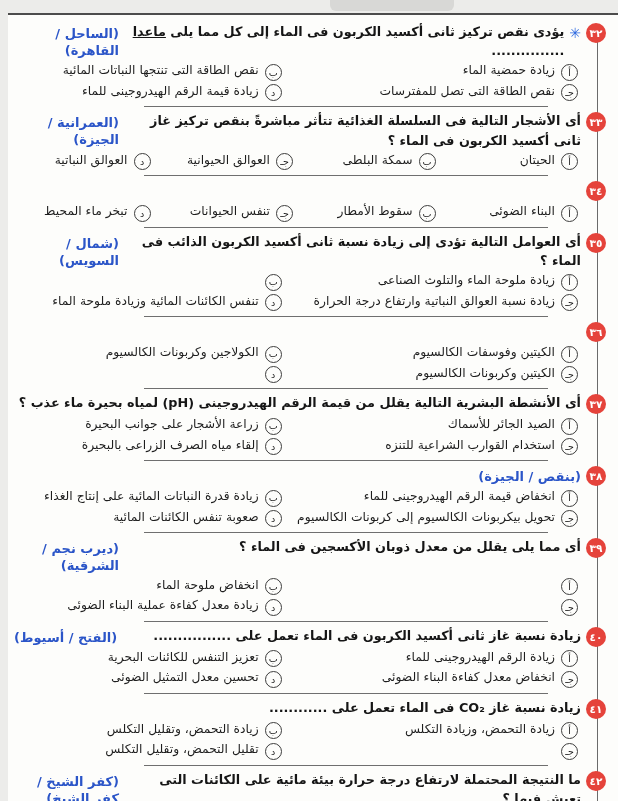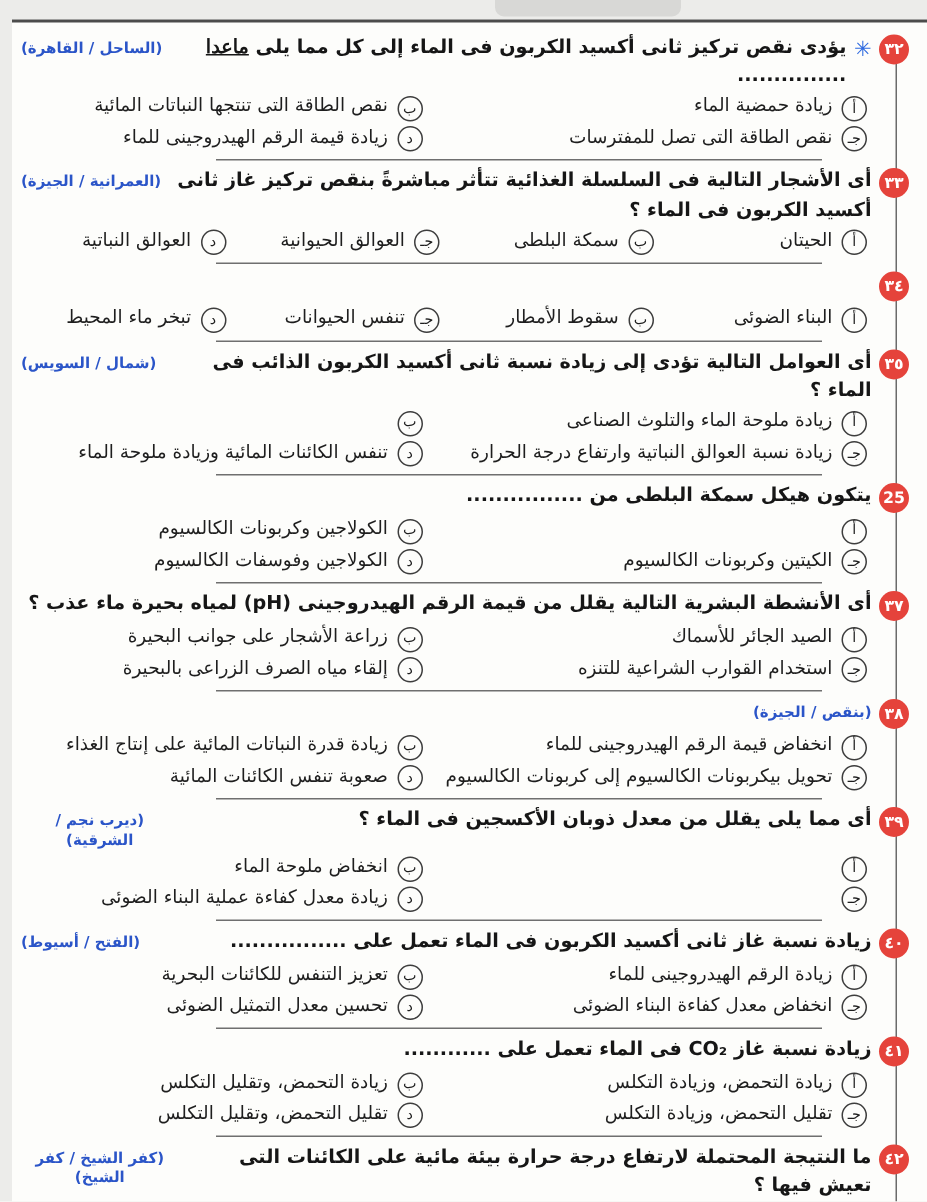--- a/index.html
+++ b/index.html
@@ -35,25 +35,25 @@
     position:relative;z-index:3;margin-top:1px;
   }
   .star{
     flex:0 0 auto;color:#2e6ae0;font-size:14px;line-height:1.3;
     font-weight:bold;margin-top:2px;
   }
   .qtext{
     flex:1;font-weight:bold;color:#161616;
     font-size:12.8px;line-height:1.5;
   }
-  .u{text-decoration:underline;font-family:Liberation Serif, serif;}
+  .u{text-decoration:underline;}
   .region{
-    flex:0 0 auto;color:#2b55c8;font-size:10px;font-weight:bold;
+    flex:0 0 auto;color:#2b55c8;font-size:13px;font-weight:bold;
     white-space:nowrap;margin-top:4px;max-width:105px;
-    text-align:center;white-space:normal;line-height:1.3;
+    text-align:right;white-space:normal;line-height:1.3;
   }
   .opts{padding:1px 28px 2px 0;}
   .cols2{display:grid;grid-template-columns:1.07fr 1fr;column-gap:10px;row-gap:1px;}
   .row4{display:grid;grid-template-columns:repeat(4,1fr);column-gap:6px;}
   .opt{
     display:flex;gap:6px;align-items:flex-start;
     font-size:12.3px;color:#1e1e1e;line-height:1.55;
   }
   .letter{
     flex:0 0 auto;width:15px;height:15px;border:1.4px solid #3d3d3d;
@@ -172,38 +172,37 @@
         <div class="opt">
             <span class="letter">د</span>
             <span>تنفس الكائنات المائية وزيادة ملوحة الماء</span>
           </div>
       </div>
       <div class="sep"></div>
     </section>
 
     <section class="q">
       <div class="qhead">
-        <span class="badge">25</span>
-        <div class="qtext"><span>يتكون هيكل سمكة البلطى من ................</span></div>
-      </div>
-      <div class="opts cols2">
-        <div class="opt">
-            <span class="letter">أ</span>
+        <span class="badge">٣٦</span>
+      </div>
+      <div class="opts cols2">
+        <div class="opt">
+            <span class="letter">أ</span>
+            <span>الكيتين وفوسفات الكالسيوم</span>
           </div>
         <div class="opt">
             <span class="letter">ب</span>
             <span>الكولاجين وكربونات الكالسيوم</span>
           </div>
         <div class="opt">
             <span class="letter">جـ</span>
             <span>الكيتين وكربونات الكالسيوم</span>
           </div>
         <div class="opt">
             <span class="letter">د</span>
-            <span>الكولاجين وفوسفات الكالسيوم</span>
           </div>
       </div>
       <div class="sep"></div>
     </section>
 
     <section class="q">
       <div class="qhead">
         <span class="badge">٣٧</span>
         <div class="qtext"><span>أى الأنشطة البشرية التالية يقلل من قيمة الرقم الهيدروجينى (pH) لمياه بحيرة ماء عذب ؟</span></div>
       </div>
@@ -315,21 +314,20 @@
         <div class="opt">
             <span class="letter">أ</span>
             <span>زيادة التحمض، وزيادة التكلس</span>
           </div>
         <div class="opt">
             <span class="letter">ب</span>
             <span>زيادة التحمض، وتقليل التكلس</span>
           </div>
         <div class="opt">
             <span class="letter">جـ</span>
-            <span>تقليل التحمض، وزيادة التكلس</span>
           </div>
         <div class="opt">
             <span class="letter">د</span>
             <span>تقليل التحمض، وتقليل التكلس</span>
           </div>
       </div>
       <div class="sep"></div>
     </section>
 
     <section class="q">

